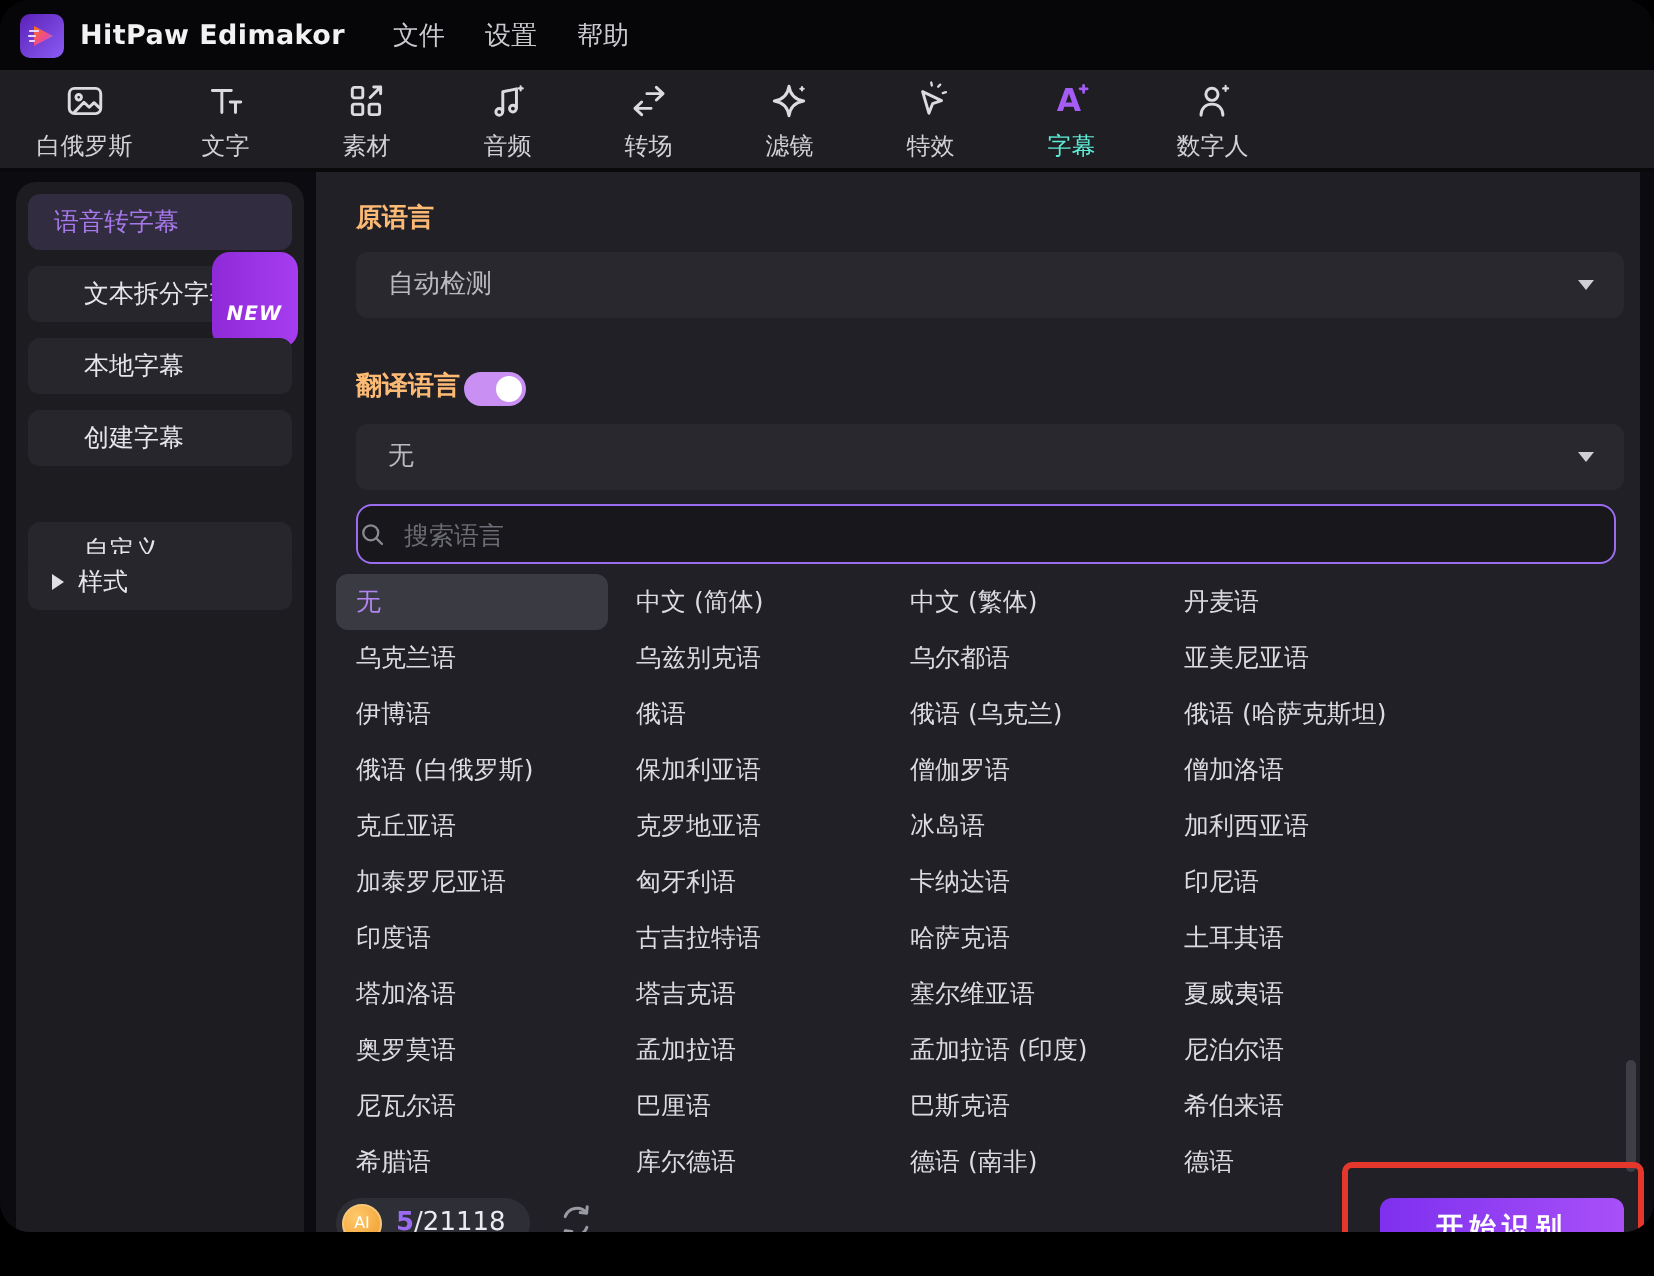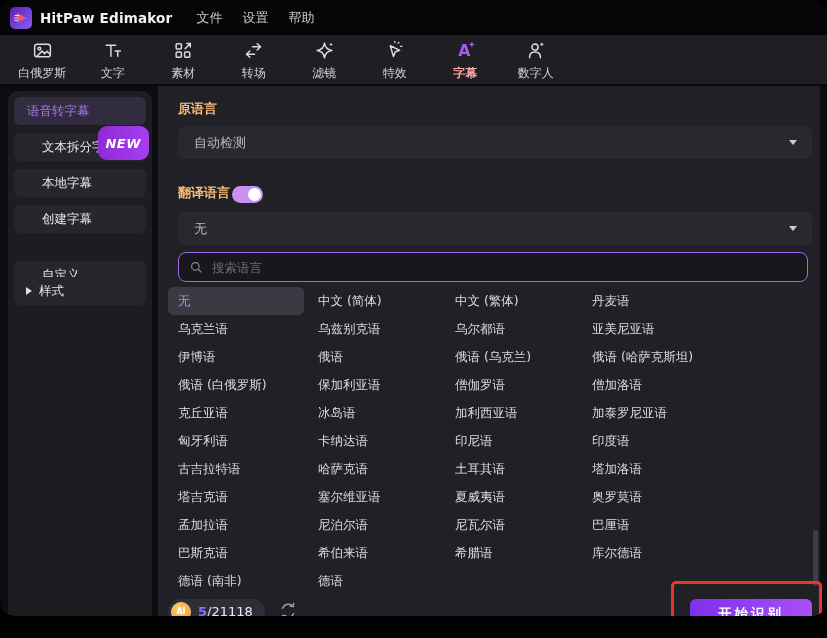--- a/index.html
+++ b/index.html
@@ -12,54 +12,54 @@
   .logo { width:22px; height:22px; margin-left:10px; border-radius:5px; flex:0 0 auto; }
   .app-title { color:#f2f2f2; font-size:13.5px; font-weight:bold; margin-left:8px; letter-spacing:.2px; }
   .menu { display:flex; margin-left:14px; }
   .menu-item { color:#c9c9ce; font-size:13px; padding:4px 10px; cursor:default; }
 
   
   .toolbar { position:absolute; left:0; top:35px; width:827px; height:51px; background:#1e1e23; border-bottom:2px solid #09090c; display:flex; padding-left:7px; }
   .tb-item { width:70.5px; height:100%; display:flex; flex-direction:column; align-items:center; justify-content:center; gap:2px; cursor:pointer; }
   .tb-item svg { width:21px; height:21px; }
   .tb-label { font-size:12px; color:#d2d2d6; line-height:13px; }
-  .tb-item.active .tb-label { color:#fca5a5;font-weight:bold; }
+  .tb-item.active .tb-label { color:#5eead4; }
 
   
   .content { position:absolute; left:0; top:86px; width:827px; height:552px; background:#0c0c10; }
 
   
   .sidebar { position:absolute; left:8px; top:5px; width:144px; height:541px; background:#1c1c21; border-radius:10px; }
   .sb-item { position:absolute; left:6px; width:132px; height:28px; background:#26262c; border-radius:6px; color:#e6e6ea; font-size:12.5px; line-height:28px; padding-left:28px; cursor:pointer; }
   .sb-item.selected { background:#322c40; color:#a678ea; }
-  .sb-badge { position:absolute; top:-7px; right:-3px; background:linear-gradient(90deg,#8f2ad8,#a63ef0); color:#fff; font-size:13px; font-weight:bold; font-style:italic; padding:4px 8px 2px 7px; border-radius:9px; letter-spacing:.5px; }
+  .sb-badge { position:absolute; top:-7px; right:-3px; background:linear-gradient(90deg,#8f2ad8,#a63ef0); color:#fff; font-size:10px; font-weight:bold; font-style:italic; padding:18px 8px 2px 7px; border-radius:9px; letter-spacing:.5px; }
   .sb-arrow { position:absolute; left:12px; top:10px; width:0; height:0; border-left:6px solid #e0e0e4; border-top:4px solid transparent; border-bottom:4px solid transparent; }
 
   
   .main { position:absolute; left:158px; top:0; width:662px; height:546px; background:#202026; border-radius:0 0 10px 10px; }
   .section-label { position:absolute; left:20px; color:#fdba74; font-size:13px; font-weight:bold; }
   .dropdown { position:absolute; left:20px; width:634px; height:33px; background:#28282e; border-radius:6px; color:#b9b9bf; font-size:13px; line-height:33px; padding-left:16px; cursor:pointer; }
   .dd-arrow { position:absolute; right:15px; top:14px; width:0; height:0; border-left:4.5px solid transparent; border-right:4.5px solid transparent; border-top:5.5px solid #cfcfd4; }
   .toggle { position:absolute; left:74px; top:100px; width:31px; height:17px; border-radius:9px; background:#c98ff2; cursor:pointer; }
   .toggle .knob { position:absolute; right:2px; top:2px; width:13px; height:13px; border-radius:50%; background:#fff; }
 
-  .searchbox { position:absolute; left:20px; top:166px; width:630px; height:30px; background:#17171c; border:1.5px solid #9b6ced; border-radius:8px; display:flex; align-items:center; padding-left:10px; }
+  .searchbox { position:absolute; left:20px; top:166px; width:630px; height:30px; background:#17171c; border:1.5px solid #9b6ced; border-radius:8px; display:flex; align-items:center; padding-left:0; }
   .searchbox svg { width:15px; height:15px; flex:0 0 auto; }
   .searchbox input { background:transparent; border:none; outline:none; color:#ddd; font-size:12.5px; margin-left:8px; width:560px; font-family:inherit; }
   .searchbox input::placeholder { color:#6d6d75; }
 
   .lang-grid { position:absolute; left:20px; top:201px; width:560px; display:grid; grid-template-columns:140px 137px 137px 137px; grid-auto-rows:28px; }
   .lang-cell { color:#dcdce0; font-size:12.5px; line-height:28px; cursor:pointer; white-space:nowrap; }
   .lang-cell.selected { background:#3a3a43; border-radius:6px; color:#b286f2; margin:0 14px 0 -10px; padding-left:10px; height:28px; }
 
   .scroll-thumb { position:absolute; left:655px; top:444px; width:5px; height:56px; border-radius:3px; background:#3e3e46; cursor:pointer; }
 
   
   .quota-pill { position:absolute; left:10px; top:513px; height:25px; background:#2e2e36; border-radius:13px; display:flex; align-items:center; padding:0 12px 0 3px; cursor:pointer; }
-  .coin { width:20px; height:20px; border-radius:50%; background:radial-gradient(circle at 35% 30%,#ffc96a,#ef9a2e); border:1px solid #f7c877; color:#fff; font-size:8px; font-weight:bold; display:flex; align-items:center; justify-content:center; }
+  .coin { width:20px; height:20px; border-radius:50%; background:radial-gradient(circle at 35% 30%,#ffc96a,#ef9a2e); border:1px solid #f7c877; color:#fff; font-size:8px; font-weight:normal; display:flex; align-items:center; justify-content:center; }
   .quota-used { color:#9a6cf0; font-size:13px; font-weight:bold; margin-left:7px; }
   .quota-total { color:#ececf0; font-size:13px; }
   .refresh-btn { position:absolute; left:120px; top:515px; width:20px; height:20px; cursor:pointer; }
 
   .start-btn { position:absolute; left:532px; top:513px; width:122px; height:29px; border:none; border-radius:6px; background:linear-gradient(90deg,#7e30ee,#a850f8); color:#fff; font-size:13.5px; font-weight:bold; letter-spacing:3px; cursor:pointer; font-family:inherit; }
 
   .annotation-rect { position:absolute; left:671px; top:581px; width:151px; height:55px; border:3px solid #e5372b; border-radius:5px; pointer-events:none; }
 </style>
 </head>
 <body>
@@ -113,20 +113,29 @@
         <span><svg viewBox="0 0 20 20" fill="none" stroke="#dcdce0" stroke-width="1.4" stroke-linecap="round" stroke-linejoin="round">
             <rect x="3" y="3.5" width="5" height="5" rx="1"></rect>
             <rect x="3" y="11.5" width="5" height="5" rx="1"></rect>
             <rect x="11" y="11.5" width="5" height="5" rx="1"></rect>
             <path d="M11.5 8.3 L16.5 3.3 M13.2 3.3 h3.3 v3.3"></path>
           </svg></span>
         <span class="tb-label">素材</span>
       </div>
       <div class="tb-item">
         <span><svg viewBox="0 0 20 20" fill="none" stroke="#dcdce0" stroke-width="1.4" stroke-linecap="round" stroke-linejoin="round">
+            <path d="M8 15 V5.6 L14.5 4.2 V13.4"></path>
+            <circle cx="6.3" cy="15.2" r="1.6"></circle>
+            <circle cx="12.8" cy="13.6" r="1.6"></circle>
+            <path d="M16.5 3 v2 M15.5 4 h2" stroke-width="1"></path>
+          </svg></span>
+        <span class="tb-label">音频</span>
+      </div>
+      <div class="tb-item">
+        <span><svg viewBox="0 0 20 20" fill="none" stroke="#dcdce0" stroke-width="1.4" stroke-linecap="round" stroke-linejoin="round">
             <path d="M9 6.5 h7.5 M13.5 3.5 L16.7 6.5 L13.5 9.5"></path>
             <path d="M11 13.5 H3.5 M6.5 10.5 L3.3 13.5 L6.5 16.5"></path>
           </svg></span>
         <span class="tb-label">转场</span>
       </div>
       <div class="tb-item">
         <span><svg viewBox="0 0 20 20" fill="none" stroke="#dcdce0" stroke-width="1.4" stroke-linecap="round" stroke-linejoin="round">
             <path d="M10 3 C10.6 7 13 9.4 17 10 C13 10.6 10.6 13 10 17 C9.4 13 7 10.6 3 10 C7 9.4 9.4 7 10 3 Z"></path>
             <path d="M16.2 3.4 v1.6 M15.4 4.2 h1.6" stroke-width="1"></path>
           </svg></span>
@@ -203,36 +212,38 @@
           <div class="lang-cell">亚美尼亚语</div>
           <div class="lang-cell">伊博语</div>
           <div class="lang-cell">俄语</div>
           <div class="lang-cell">俄语 (乌克兰)</div>
           <div class="lang-cell">俄语 (哈萨克斯坦)</div>
           <div class="lang-cell">俄语 (白俄罗斯)</div>
           <div class="lang-cell">保加利亚语</div>
           <div class="lang-cell">僧伽罗语</div>
           <div class="lang-cell">僧加洛语</div>
           <div class="lang-cell">克丘亚语</div>
+          <div class="lang-cell">克罗地亚语</div>
           <div class="lang-cell">冰岛语</div>
           <div class="lang-cell">加利西亚语</div>
           <div class="lang-cell">加泰罗尼亚语</div>
           <div class="lang-cell">匈牙利语</div>
           <div class="lang-cell">卡纳达语</div>
           <div class="lang-cell">印尼语</div>
           <div class="lang-cell">印度语</div>
           <div class="lang-cell">古吉拉特语</div>
           <div class="lang-cell">哈萨克语</div>
           <div class="lang-cell">土耳其语</div>
           <div class="lang-cell">塔加洛语</div>
           <div class="lang-cell">塔吉克语</div>
           <div class="lang-cell">塞尔维亚语</div>
           <div class="lang-cell">夏威夷语</div>
           <div class="lang-cell">奥罗莫语</div>
           <div class="lang-cell">孟加拉语</div>
+          <div class="lang-cell">孟加拉语 (印度)</div>
           <div class="lang-cell">尼泊尔语</div>
           <div class="lang-cell">尼瓦尔语</div>
           <div class="lang-cell">巴厘语</div>
           <div class="lang-cell">巴斯克语</div>
           <div class="lang-cell">希伯来语</div>
           <div class="lang-cell">希腊语</div>
           <div class="lang-cell">库尔德语</div>
           <div class="lang-cell">德语 (南非)</div>
           <div class="lang-cell">德语</div>
         </div>

